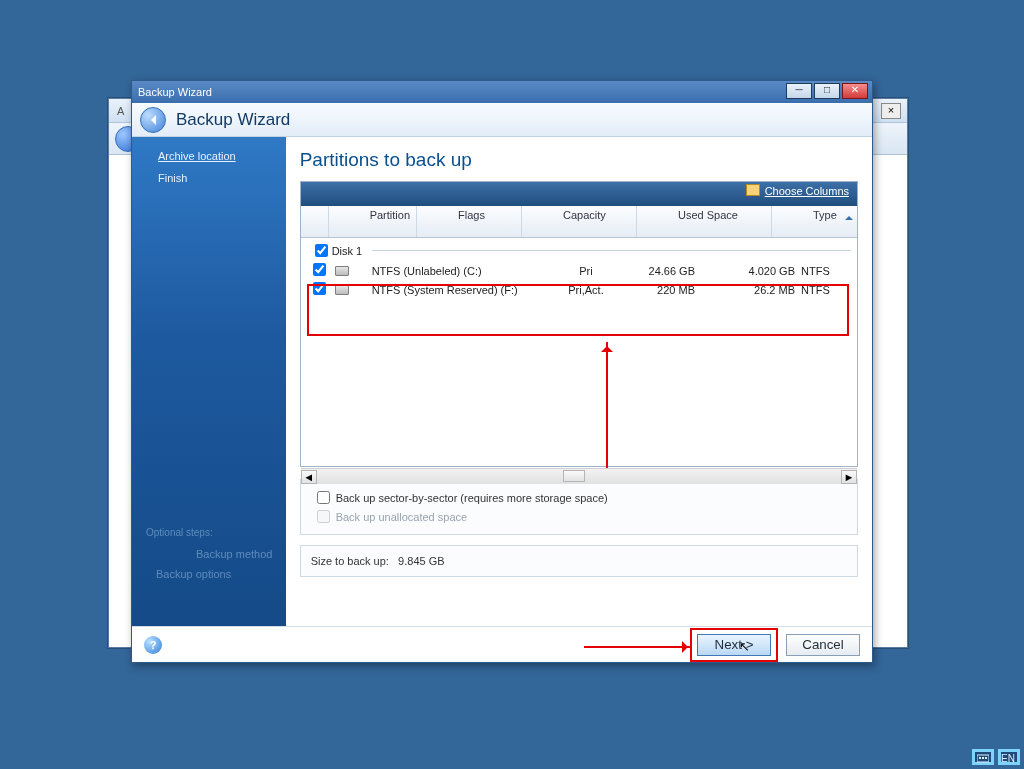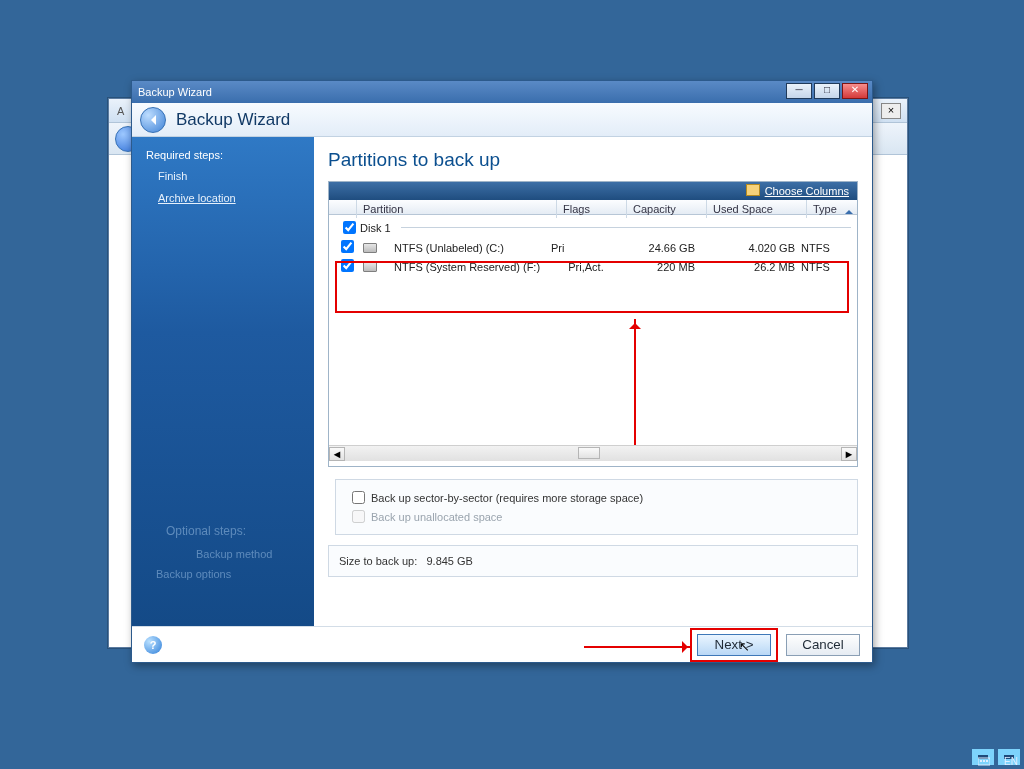--- a/index.html
+++ b/index.html
@@ -29,73 +29,73 @@
   .headerstrip h1{margin:0;font-size:17px;font-weight:normal;color:#123a66;}
 
   
   .wbody{display:flex;height:calc(100% - 22px - 34px - 36px);}
   .side{width:182px;background:linear-gradient(to bottom,#2f79c5,#1e5aa0 40%,#144a87);color:#cfe2f6;padding:8px 0;position:relative;}
   .sidehdr{padding:4px 14px;color:#fff;font-size:11px;}
   .sideitem{padding:5px 14px 5px 26px;position:relative;color:#e6f0fb;cursor:pointer;}
   .sideitem.arrow::before{content:"";position:absolute;left:10px;top:7px;width:0;height:0;border:4px solid transparent;border-left-color:#7fff5f;}
   .sideitem.active{background:#fff;color:#0b3d73;border-top-left-radius:4px;border-bottom-left-radius:4px;margin-right:-1px;}
   .sideitem.link{text-decoration:underline;}
-  .opthdr{position:absolute;bottom:88px;left:14px;color:#5e8bbc;font-size:12px;margin-left:20px;}
+  .opthdr{position:absolute;bottom:88px;left:14px;color:#5e8bbc;font-size:10px;}
   .optitem{position:absolute;left:24px;color:#5e8bbc;}
   .optitem.a{bottom:66px;margin-left:40px;} .optitem.b{bottom:46px;}
 
   .main{flex:1;background:#fff;padding:12px 14px 8px 14px;position:relative;}
   .mainhdr{color:#0b4f8f;font-size:19px;margin-bottom:10px;}
 
   .grid{border:1px solid #9fb4c8;height:286px;position:relative;background:#fff;}
-  .gridtop{height:18px;background:linear-gradient(#3d6fa6,#1f4d7f);position:relative;}
+  .gridtop{height:24px;background:linear-gradient(#3d6fa6,#1f4d7f);position:relative;}
   .choosecols{position:absolute;right:8px;top:2px;color:#fff;text-decoration:underline;font-size:11px;cursor:pointer;}
   .choosecols::before{content:"";display:inline-block;width:12px;height:10px;background:#f6d27a;border:1px solid #b58a20;margin-right:5px;vertical-align:-1px;}
-  .colhdr{display:grid;grid-template-columns:28px 1fr 70px 80px 100px 50px;height:15px;background:linear-gradient(#fcfdff,#e5ecf4);border-bottom:1px solid #b7c6d6;}
+  .colhdr{display:grid;grid-template-columns:28px 1fr 70px 80px 100px 50px;height:32px;background:linear-gradient(#fcfdff,#e5ecf4);border-bottom:1px solid #b7c6d6;gap:35px;}
   .colhdr>div{border-right:1px solid #cdd9e5;padding:3px 6px;color:#334;position:relative;}
   .colhdr>div:last-child{border-right:none;}
   .sortind{position:absolute;right:4px;top:6px;width:0;height:0;border:4px solid transparent;border-bottom-color:#3a6ead;}
   .gridbody{position:relative;padding:4px 6px;height:calc(100% - 18px - 20px);}
   .diskrow{display:flex;align-items:center;gap:4px;padding:2px 0 4px 2px;color:#1a1a1a;}
   .diskrow .dline{flex:1;height:0;border-top:1px solid #c6d2de;margin-left:6px;}
   .prow{display:grid;grid-template-columns:28px 1fr 70px 80px 100px 50px;align-items:center;padding:2px 0;color:#222;}
-  .prow .pname{display:flex;align-items:center;gap:17px;}
+  .prow .pname{display:flex;align-items:center;gap:23px;}
   .diskicon{width:14px;height:10px;background:linear-gradient(#e6e6e6,#bcbcbc);border:1px solid #7f7f7f;border-radius:1px;}
   input[type=checkbox]{width:13px;height:13px;margin:0 0 0 6px;}
   .num{text-align:right;padding-right:6px;}
 
   .redbox{position:absolute;left:6px;top:46px;right:8px;height:52px;border:2px solid #e40000;pointer-events:none;}
   .redarrow{position:absolute;pointer-events:none;}
   .redarrow.up{left:305px;top:104px;width:2px;height:138px;background:#e40000;}
   .redarrow.up::before{content:"";position:absolute;left:-5px;top:-2px;width:0;height:0;border:6px solid transparent;border-bottom-color:#e40000;}
 
   .hscroll{height:16px;background:linear-gradient(#f2f2f2,#e1e1e1);border-top:1px solid #cfcfcf;display:flex;align-items:center;margin-top:0;position:absolute;left:0;right:0;bottom:0;}
   .hscroll .sbtn{width:16px;height:14px;border:1px solid #b5b5b5;background:linear-gradient(#fafafa,#e2e2e2);display:flex;align-items:center;justify-content:center;}
   .hscroll .track{flex:1;position:relative;height:14px;}
   .hscroll .thumb{position:absolute;left:47%;top:0;width:22px;height:12px;border:1px solid #b5b5b5;background:linear-gradient(#fafafa,#e2e2e2);}
 
-  .optbox{margin-top:12px;border:1px solid #cfd9e4;background:#fafcfe;padding:8px 10px;margin-left:7px;}
+  .optbox{margin-top:12px;border:1px solid #cfd9e4;background:#fafcfe;padding:8px 10px;}
   .optline{display:flex;align-items:center;gap:6px;padding:3px 0;color:#333;}
   .optline.dis{color:#9aa4ae;}
   .sumbox{margin-top:10px;border:1px solid #cfd9e4;background:#fafcfe;padding:9px 10px;color:#333;}
 
   
   .footer{height:36px;border-top:1px solid #d3dde7;display:flex;align-items:center;padding:0 12px;gap:8px;position:relative;}
   .helpbtn{width:18px;height:18px;border-radius:50%;background:radial-gradient(circle at 30% 30%,#b9e0ff,#2f7fd9);color:#fff;text-align:center;line-height:18px;font-weight:bold;cursor:pointer;}
   .spacer{flex:1;}
   .btn{min-width:74px;height:22px;border:1px solid #8a9fb5;background:linear-gradient(#fefefe,#e6ecf3);color:#1f2a36;padding:0 12px;cursor:pointer;}
   .btn.primary{background:linear-gradient(#eaf5ff,#b9d8f6);border-color:#3e78b8;}
   .nextwrap{border:2px solid #e40000;padding:4px 5px;}
   .redarrow.rt{left:452px;bottom:14px;width:108px;height:2px;background:#e40000;position:absolute;}
   .redarrow.rt::after{content:"";position:absolute;right:-2px;top:-5px;width:0;height:0;border:6px solid transparent;border-left-color:#e40000;}
   .cursor{position:absolute;bottom:8px;left:607px;font-size:13px;color:#000;pointer-events:none;}
 
   
   .tray{position:absolute;right:4px;bottom:4px;display:flex;gap:4px;}
-  .traybtn{width:22px;height:16px;border:6px solid #7dd3fc;background:#1e4a7a;color:#dfeeff;text-align:left;line-height:14px;font-size:10px;}
+  .traybtn{width:22px;height:16px;border:3px solid #7dd3fc;background:#1e4a7a;color:#dfeeff;text-align:left;line-height:14px;font-size:10px;}
   .traybtn.icon svg{width:12px;height:10px;display:block;margin:1px auto;}
 </style>
 </head>
 <body>
 
 <div class="bgwin">
   <div class="bgtitle">A</div>
   <div class="bgclose">×</div>
   <div class="bgtool"><span class="bgback"></span></div>
 </div>
@@ -111,23 +111,22 @@
     </div>
   </div>
 
   <div class="headerstrip">
     <div class="backbtn"></div>
     <h1>Backup Wizard</h1>
   </div>
 
   <div class="wbody">
     <div class="side">
-      <div class="sidehdr">Required steps:</div>
+      <div class="sideitem link"><span>Archive location</span></div>
       <div class="sideitem"><span>Finish</span></div>
-      <div class="sideitem link"><span>Archive location</span></div>
       <div class="opthdr">Optional steps:</div>
       <div class="optitem a">Backup method</div>
       <div class="optitem b">Backup options</div>
     </div>
 
     <div class="main">
       <div class="mainhdr">Partitions to back up</div>
 
       <div class="grid">
         <div class="gridtop">
@@ -146,21 +145,21 @@
             <input type="checkbox" checked="" style="">
             <span>Disk 1</span>
             <span class="dline"></span>
           </div>
           <div class="prow">
             <div><input type="checkbox" checked="" style=""></div>
             <div class="pname">
                 <span class="diskicon"></span>
                 <span>NTFS (Unlabeled) (C:)</span>
               </div>
-            <div style="text-align:left">Pri</div>
+            <div style="text-align:center">Pri</div>
             <div class="num">24.66 GB</div>
             <div class="num">4.020 GB</div>
             <div>NTFS</div>
           </div>
           <div class="prow">
             <div><input type="checkbox" checked="" style=""></div>
             <div class="pname">
                 <span class="diskicon"></span>
                 <span>NTFS (System Reserved) (F:)</span>
               </div>

